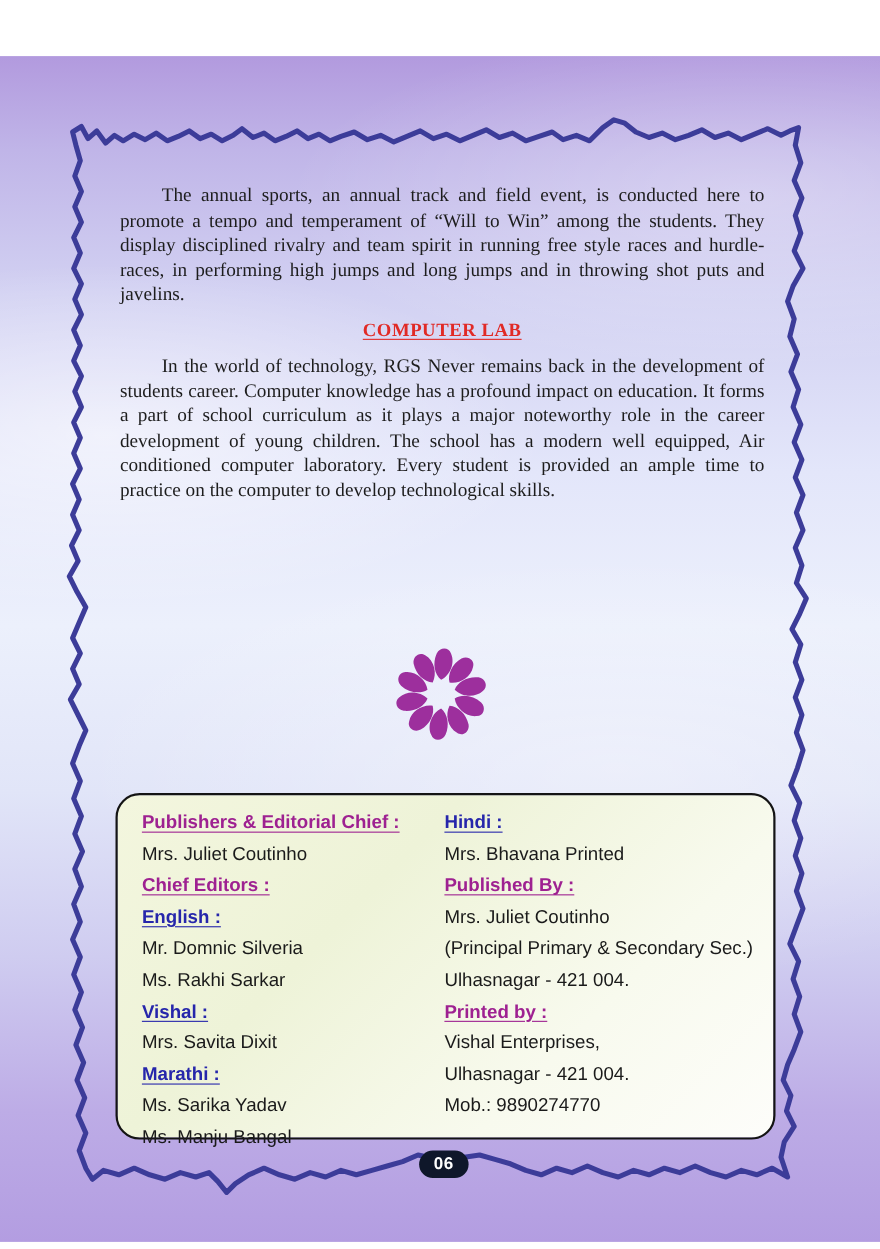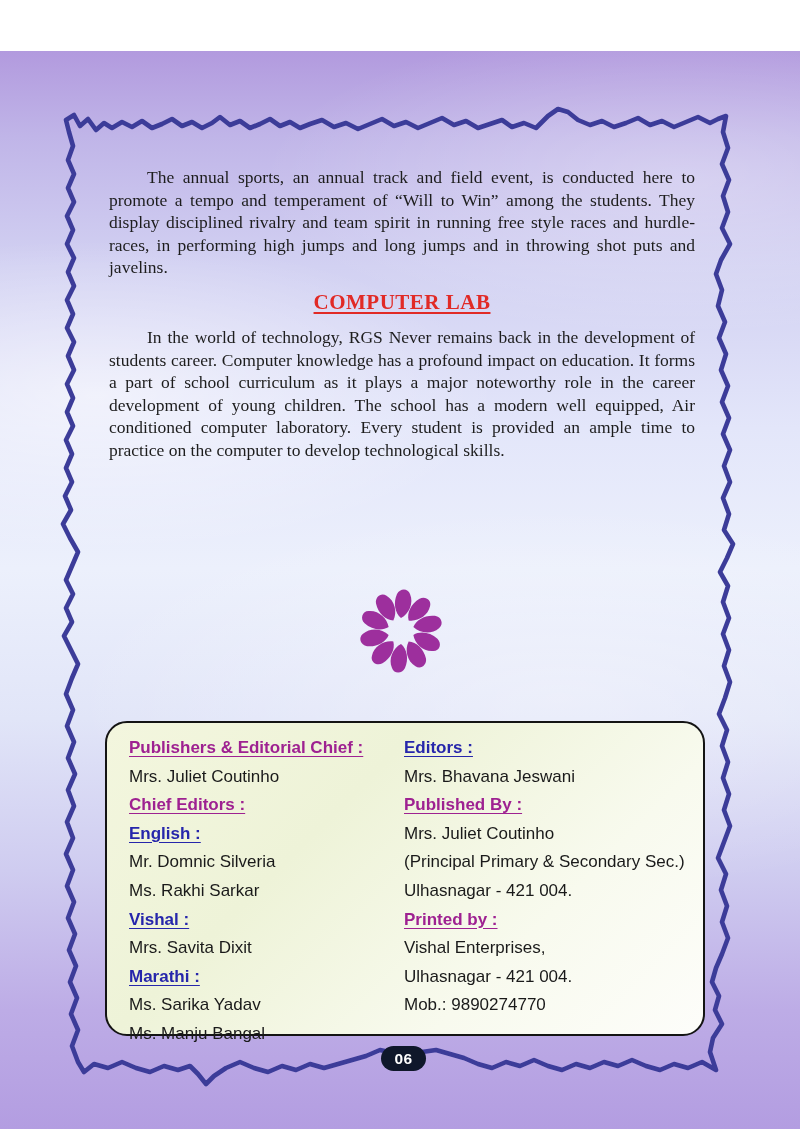--- a/index.html
+++ b/index.html
@@ -8,21 +8,21 @@
   .bg{position:absolute;left:0;top:27px;width:800px;height:1078px;
       background:
         radial-gradient(ellipse 620px 240px at 12% 32%, rgba(255,255,255,0.55), rgba(255,255,255,0) 65%),
         radial-gradient(ellipse 700px 260px at 85% 12%, rgba(255,255,255,0.30), rgba(255,255,255,0) 60%),
         radial-gradient(ellipse 760px 300px at 70% 60%, rgba(255,255,255,0.35), rgba(255,255,255,0) 65%),
         linear-gradient(180deg,#b29ade 0%,#c0b5e8 8%,#d2d1f2 20%,#e3e6fa 35%,#ecf0fc 48%,
                         #e1e5f8 62%,#cfccf0 76%,#bdace6 89%,#b39de1 100%);}
   .frame{position:absolute;left:0;top:0;}
   .article{position:absolute;left:109px;top:142px;width:586px;color:#1d1d1d;}
   .article p{margin:0 0 11px 0;font-size:17.5px;line-height:22.6px;text-align:justify;text-indent:38px;}
-  .section-heading{margin:5px 0 11px 0;text-align:center;font-size:21px;font-weight:bold;
+  .section-heading{margin:5px 0 11px 0;text-align:center;font-size:17px;font-weight:bold;
         color:#e12a26;letter-spacing:0.5px;}
   .section-heading span{text-decoration:underline;text-underline-offset:3px;}
   .ornament{position:absolute;left:356px;top:562px;}
   .credits-box{position:absolute;left:105px;top:697px;width:600px;height:315px;box-sizing:border-box;
         border:2.5px solid #141414;border-radius:22px;
         background:linear-gradient(135deg,#f3f6de 0%,#eef3d8 35%,#f8faee 70%,#fdfdfa 100%);
         font-family:"Liberation Sans",sans-serif;font-size:17px;color:#1a1a1a;
         display:flex;padding:11px 10px 0 22px;}
   .credits-col{display:flex;flex-direction:column;}
   .credits-col.left{width:275px;}
@@ -120,22 +120,22 @@
       <div class="credits-row blu">English :</div>
       <div class="credits-row">Mr. Domnic Silveria</div>
       <div class="credits-row">Ms. Rakhi Sarkar</div>
       <div class="credits-row blu">Vishal :</div>
       <div class="credits-row">Mrs. Savita Dixit</div>
       <div class="credits-row blu">Marathi :</div>
       <div class="credits-row">Ms. Sarika Yadav</div>
       <div class="credits-row">Ms. Manju Bangal</div>
     </div>
     <div class="credits-col right">
-      <div class="credits-row blu">Editors :</div>
-      <div class="credits-row">Mrs. Bhavana Jeswani</div>
+      <div class="credits-row blu">Hindi :</div>
+      <div class="credits-row">Mrs. Bhavana Printed</div>
       <div class="credits-row mag">Published By :</div>
       <div class="credits-row">Mrs. Juliet Coutinho</div>
       <div class="credits-row">(Principal Primary &amp; Secondary Sec.)</div>
       <div class="credits-row">Ulhasnagar - 421 004.</div>
       <div class="credits-row mag">Printed by :</div>
       <div class="credits-row">Vishal Enterprises,</div>
       <div class="credits-row">Ulhasnagar - 421 004.</div>
       <div class="credits-row">Mob.: 9890274770</div>
     </div>
   </div>

